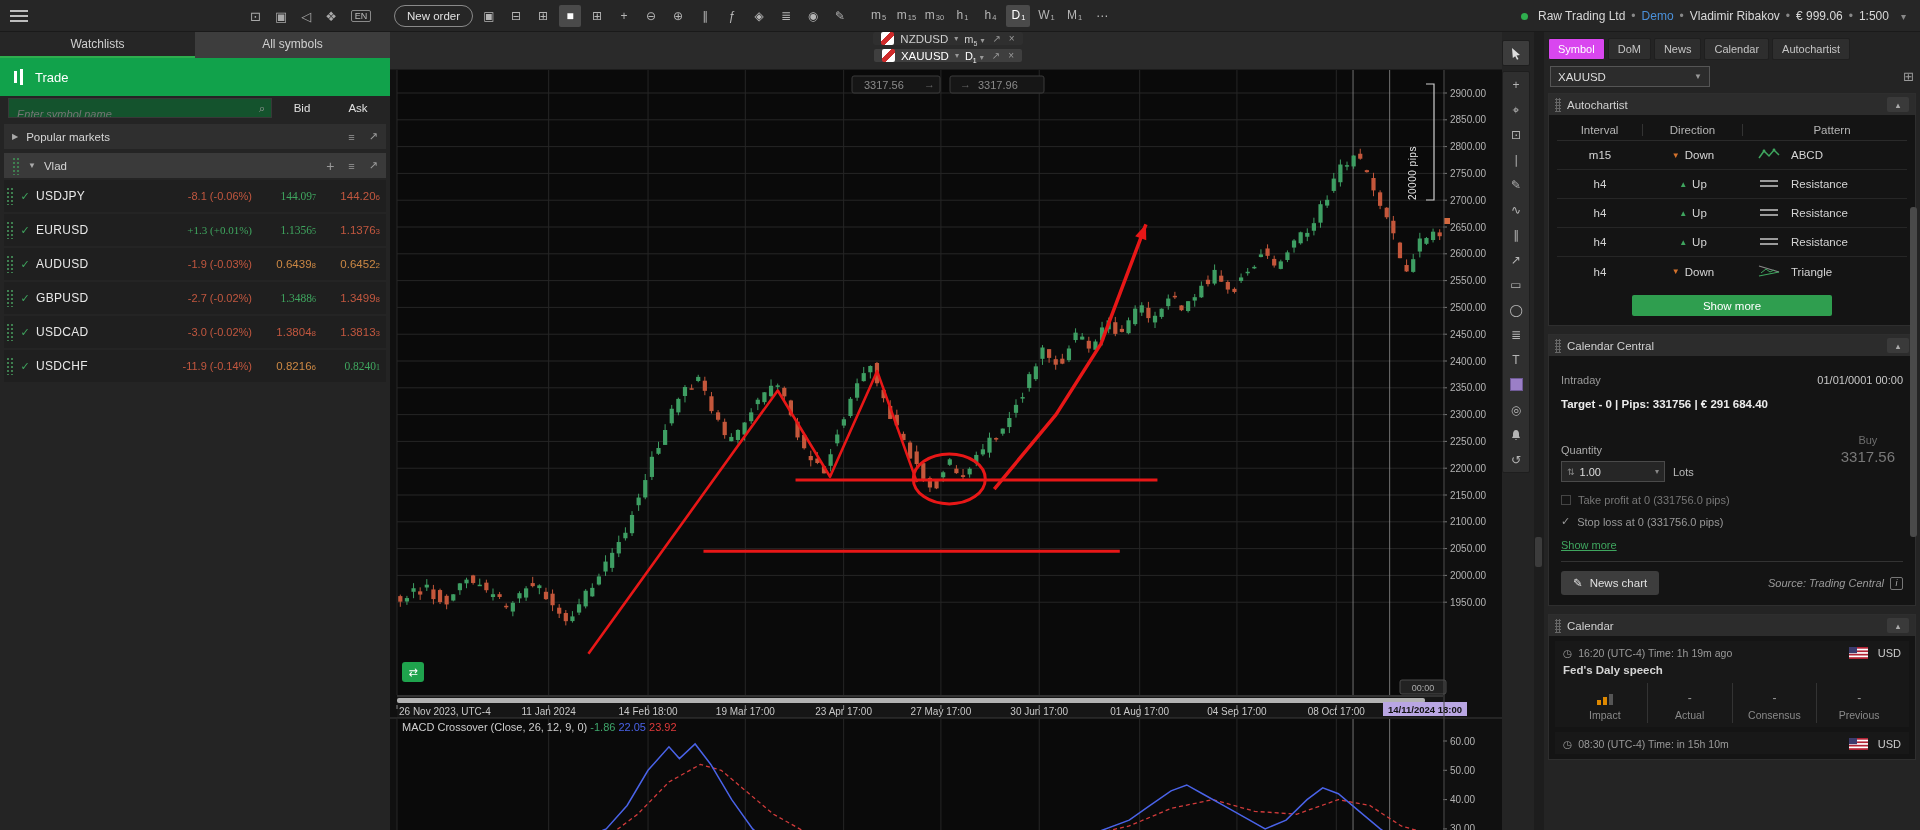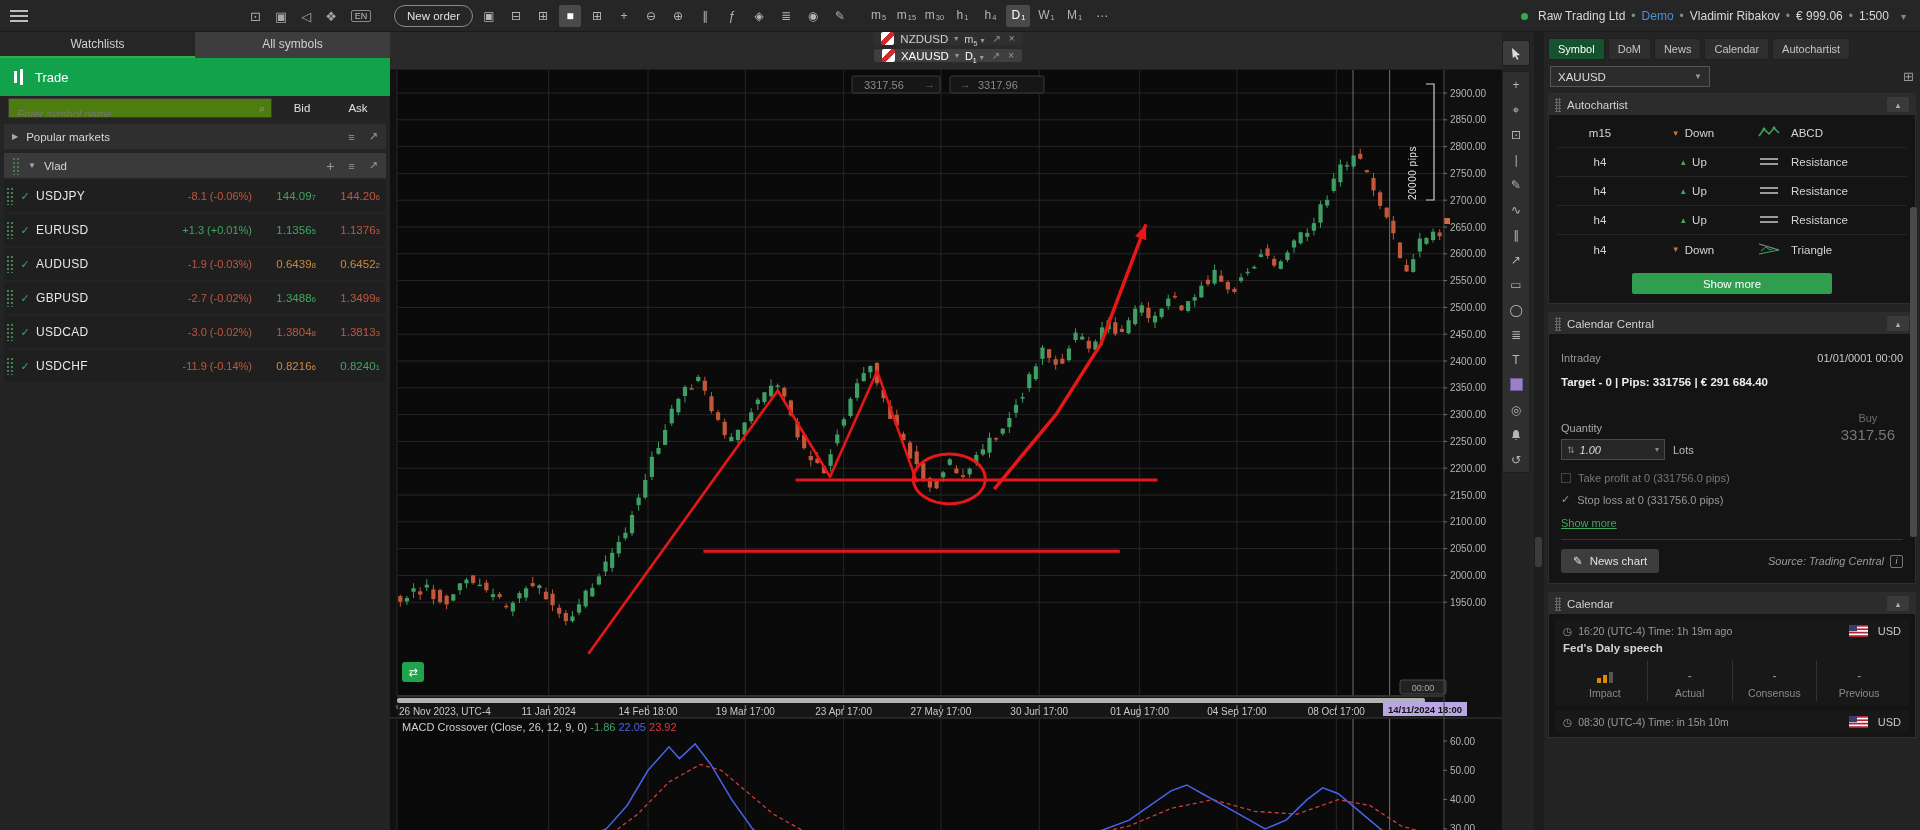--- a/index.html
+++ b/index.html
@@ -31,36 +31,36 @@
   
   #left { position:absolute; left:0; top:32px; width:390px; height:798px; background:#242424; }
   #trade-header { height:38px; background:#11A24B; display:flex; align-items:center; gap:12px; padding:0 14px; color:#fff; font-size:13px; }
   .candle-ico { display:inline-flex; gap:3px; align-items:center; height:16px; }
   .candle-ico i { display:block; width:3px; background:#fff; }
   .candle-ico i:nth-child(1){ height:12px; } .candle-ico i:nth-child(2){ height:16px; }
   #left-tabs { display:flex; height:26px; }
   .ltab { flex:1; display:flex; align-items:center; justify-content:center; font-size:12px; color:#d0d0d0; background:#3d3d3d; cursor:pointer; border-bottom:2px solid transparent; }
   .ltab.active { background:#262626; border-bottom:2px solid #2fae4e; }
   #search-row { height:24px; display:flex; align-items:center; background:#242424; padding:2px 6px 2px 8px; gap:4px; }
-  #symbol-search { flex:1; height:20px; background:#4d7c0f; border:1px solid #383838; color:#ccc; font-size:11px; font-style:italic; padding:12px 22px 0 8px; outline:none;text-decoration:underline; }
+  #symbol-search { flex:1; height:20px; background:#14532d; border:1px solid #383838; color:#ccc; font-size:11px; font-style:italic; padding:12px 22px 0 8px; outline:none;text-decoration:underline; }
   #search-ico { margin-left:-24px; color:#9a9a9a; font-size:11px; width:20px; text-align:center; }
   .col-head { width:52px; text-align:center; font-size:11.5px; color:#e0e0e0; }
   .group-row { height:25px; margin:4px 4px 0 4px; background:#2f2f2f; display:flex; align-items:center; gap:8px; padding:0 8px; font-size:11.5px; color:#d5d5d5; cursor:pointer; }
   .group-row.sel { background:#3a3a3a; }
   .group-row .arr { font-size:8px; color:#aaa; }
   .group-row .grow { flex:1; }
   .group-row .gico { color:#9a9a9a; font-size:11px; margin-left:6px; }
   .drag-dots { width:8px; height:18px; background-image:radial-gradient(#3f7f50 1px, transparent 1.2px); background-size:4px 4px; }
   .wl-row { height:32px; margin:2px 4px 0 4px; background:#1f1f1f; display:flex; align-items:center; padding:0 6px 0 2px; font-size:12px; cursor:pointer; }
   .wl-row .chk { color:#3fa65f; font-size:11px; width:22px; text-align:center; }
   .wl-row .sym { flex:1; color:#e8e8e8; letter-spacing:.3px; }
   .wl-row .chg { width:96px; text-align:right; font-size:11px; }
   .wl-row .px { width:64px; text-align:right; font-size:11.5px; }
   .wl-row .px .sub { font-size:8px; }
-  .c-down { color:#C2573F; } .c-up { color:#3FA65F; } .c-orange { color:#CC8844; }
+  .c-down { color:#C2573F; } .c-up { color:#3FA65F;font-family:Liberation Serif, serif; } .c-orange { color:#CC8844; }
   #create-wl { display:block; margin:6px 12px; width:366px; height:26px; background:#4a4a4a; border:none; border-radius:2px; color:#ddd; font-size:12px; cursor:pointer; }
 
   
   #chartwrap { position:absolute; left:390px; top:32px; width:1112px; height:798px; background:#0f0f0f; }
   #chart-tabs { height:38px; background:#2a2a2a; display:flex; align-items:center; padding-left:4px; gap:4px; border-bottom:1px solid #1c1c1c;flex-direction:column; }
   .ctab { height:28px; display:flex; align-items:center; gap:6px; padding:0 8px; background:#2f2f2f; border-radius:2px; font-size:11.5px; color:#cfcfcf; cursor:pointer; }
   .ctab.active { background:#3f3f3f; color:#fff; }
   .ctab .logo { width:13px; height:13px; background:linear-gradient(135deg,#fff 38%,#cf2b2b 38%,#cf2b2b 62%,#fff 62%); border-radius:2px; }
   .ctab .caret { font-size:8px; color:#999; }
   .ctab .tfl { font-size:11px; } .ctab .tfl .sub{ font-size:7px; position:relative; top:3px; }
@@ -75,21 +75,21 @@
   .dt-cursor { height:26px; display:flex; align-items:center; justify-content:center; background:#3c3c3c; margin-bottom:5px; cursor:pointer; }
   .dt-cell { height:25px; display:flex; align-items:center; justify-content:center; color:#b5b5b5; font-size:12px; cursor:pointer; }
   .dt-cell .swatch { width:13px; height:13px; background:#9b7fc7; border:1px solid #6f5a96; }
   #panel-divider { position:absolute; left:1534px; top:32px; width:10px; height:798px; background:#1d1d1d; }
   #divider-handle { position:absolute; left:1px; top:505px; width:7px; height:30px; background:#3c3c3c; border-radius:2px; cursor:col-resize; }
 
   
   #right { position:absolute; left:1544px; top:32px; width:376px; height:798px; background:#242424; overflow:hidden; }
   #right-tabs { display:flex; gap:3px; padding:6px 4px 4px 4px; }
   .rtab { padding:4px 9px; font-size:11px; color:#c5c5c5; background:#2e2e2e; border:1px solid #1f1f1f; border-radius:2px; cursor:pointer; }
-  .rtab.active { background:#14532d; color:#fff; }
+  .rtab.active { background:#d946ef; color:#fff; }
   #symbol-row { display:flex; align-items:center; padding:2px 6px 6px 6px; }
   #symbol-select { width:160px; height:21px; background:#2c2c2c; border:1px solid #555; color:#ddd; font-size:11.5px; display:flex; align-items:center; justify-content:space-between; padding:0 7px; cursor:pointer; }
   #symbol-select .caret { font-size:8px; color:#999; }
   #symbol-row .spacer { flex:1; }
   .sec { margin:0 4px 8px 4px; background:#141414; border:1px solid #2e2e2e; }
   .sec-head { height:21px; background:#2c2c2c; display:flex; align-items:center; padding:0 6px; font-size:11.5px; color:#d0d0d0; }
   .sec-head .handle { width:6px; height:14px; margin-right:6px; background-image:radial-gradient(#666 1px, transparent 1.2px); background-size:3px 3px; }
   .sec-head .grow { flex:1; }
   .sec-head .collapse { color:#aaa; font-size:9px; background:#3a3a3a; width:22px; height:15px; display:flex; align-items:center; justify-content:center; border-radius:2px; cursor:pointer; }
   
@@ -107,21 +107,21 @@
   #ac-more { display:block; margin:7px auto 9px auto; width:200px; height:21px; background:#2F9E4F; color:#fff; border:none; border-radius:2px; font-size:11.5px; cursor:pointer; }
   
   #tc-body { padding:10px 12px 10px 12px; font-size:11px; position:relative; }
   #tc-row1 { display:flex; justify-content:space-between; color:#9a9a9a; margin:8px 0 12px 0; }
   #tc-row1 .ts { color:#c9c9c9; }
   #tc-target { color:#ececec; font-weight:bold; font-size:11.5px; margin-bottom:34px; }
   #tc-qty-label { color:#aaa; margin-bottom:5px; }
   #tc-qty-row { display:flex; align-items:center; gap:8px; margin-bottom:12px; }
   #qty-stepper { width:104px; height:21px; background:#262626; border:1px solid #4a4a4a; display:flex; align-items:center; padding:0 5px; color:#ddd; cursor:text; }
   #qty-stepper .spin { color:#888; font-size:9px; margin-right:5px; }
-  #qty-stepper .val { flex:1;font-style:italic; }
+  #qty-stepper .val { flex:1; }
   #qty-stepper .caret { color:#888; font-size:8px; }
   #tc-unit { color:#bbb; }
   #tc-buy { position:absolute; right:20px; top:78px; text-align:center; color:#6e6e6e; }
   #tc-buy .bl { font-size:11px; } #tc-buy .bp { font-size:15px; margin-top:2px; color:#787878; }
   .tc-check { display:flex; align-items:center; gap:7px; color:#777; margin-bottom:9px; cursor:pointer; }
   .tc-check .box { width:10px; height:10px; border:1px solid #444; }
   .tc-check .tick { color:#9a9a9a; font-size:11px; }
   #tc-showmore { color:#3FA65F; text-decoration:underline; cursor:pointer; display:inline-block; margin:2px 0 10px 0; }
   #tc-foot { border-top:1px solid #333; padding-top:9px; display:flex; align-items:center; }
   #open-chart { height:24px; padding:0 12px; background:#3d3d3d; border:none; border-radius:3px; color:#e0e0e0; font-size:11.5px; display:flex; align-items:center; gap:7px; cursor:pointer; }
@@ -867,20 +867,25 @@
     </div>
 
     <div class="sec">
       <div class="sec-head">
         <span class="handle"></span>
         <span>Autochartist</span>
         <span class="grow"></span>
         <span class="collapse">▴</span>
       </div>
       <div id="ac-table">
+          <div class="ac-hrow">
+            <span class="ac-c1">Interval</span>
+            <span class="ac-c2">Direction</span>
+            <span class="ac-c3" style="justify-content:center;">Pattern</span>
+          </div>
           <div class="ac-row">
             <span class="ac-c1">m15</span>
             <span class="ac-c2">
               <span class="dir-down">▼</span>
               <span>Down</span>
             </span>
             <span class="ac-c3">
               <span><svg width="24" height="13">
                   <polyline points="2,10 7,3 12,8 17,2 22,7" fill="none" stroke="#3fa65f" stroke-width="1.5"></polyline>
                   <circle cx="7" cy="3" r="1.4" fill="#3fa65f"></circle>

